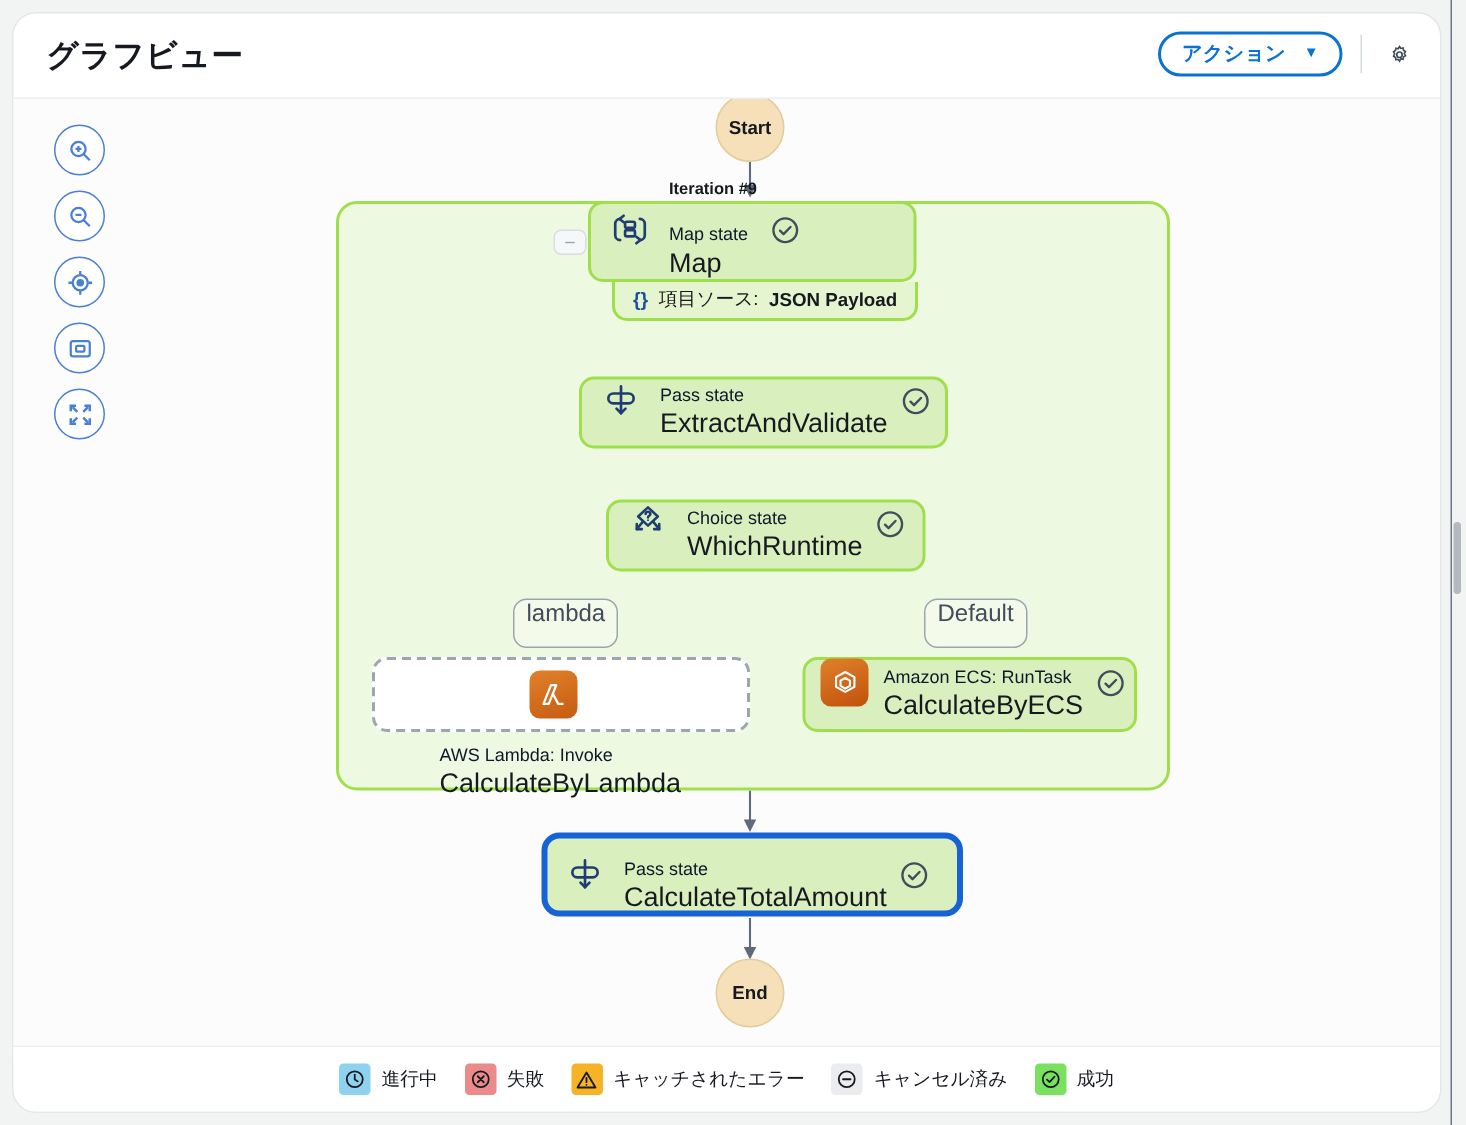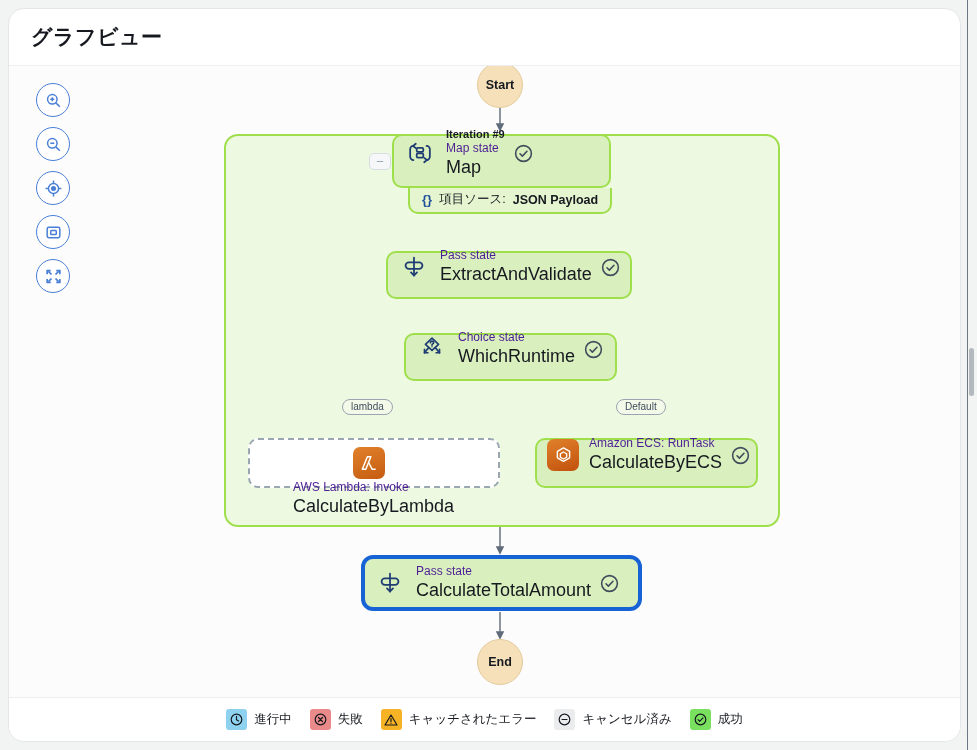--- a/index.html
+++ b/index.html
@@ -154,21 +154,21 @@
   }
   .svc-lambda { background: linear-gradient(160deg,#e0812b,#c65c11); }
   .svc-ecs    { background: linear-gradient(160deg,#e0812b,#c1510c); }
 
   .state-text { display: flex; flex-direction: column; justify-content: center; }
   .state-kicker {
     font-size: 11px; font-weight: bold; color: #16191f;
     line-height: 1.25;
   }
   .state-sub {
-    font-size: 12px; color: #4c1d95; line-height: 1.3;
+    font-size: 12px; color: #0f172a; line-height: 1.3; margin-top: 16px;
   }
   .state-name {
     font-size: 18px; color: #16191f; line-height: 1.2;
   }
   .status-check {
     margin-left: 8px; flex: 0 0 auto;
     display: flex; align-items: center;
   }
 
   .map-badge {
@@ -195,22 +195,22 @@
     color: #9aa5b1;
     font-size: 13px; line-height: 1;
     cursor: pointer;
   }
 
   .edge-label {
     position: absolute;
     background: #f4fae9;
     border: 1.4px solid #9aa5b1;
     border-radius: 9px;
-    padding: 1px 8px 2px 8px;
-    font-size: 10px;
+    padding: 1px 8px 12px 8px;
+    font-size: 16px;
     color: #414d5c;
     white-space: nowrap;
   }
 
   
   .legend {
     position: absolute;
     left: 0; bottom: 0;
     width: 951px; height: 44px;
     background: #ffffff;
@@ -251,20 +251,33 @@
 </style>
 </head>
 <body>
 
 <div class="page">
   <div class="card">
 
     <div class="card-header">
       <div class="page-title">グラフビュー</div>
 
+      <div class="header-right">
+        <button class="action-button">
+          <span>アクション</span>
+          <span class="caret">▼</span>
+        </button>
+        <div class="divider-v"></div>
+        <button class="gear-btn">
+          <svg width="19" height="19" viewBox="0 0 24 24" fill="none" stroke="currentColor" stroke-width="1.9">
+            <circle cx="12" cy="12" r="3.1"></circle>
+            <path d="M12 2.6l1.5 2.2 2.6-.5.5 2.6 2.2 1.5-1.3 2.3 1.3 2.3-2.2 1.5-.5 2.6-2.6-.5L12 19.4l-1.5-2.2-2.6.5-.5-2.6-2.2-1.5L6.5 11 5.2 8.7l2.2-1.5.5-2.6 2.6.5z"></path>
+          </svg>
+        </button>
+      </div>
     </div>
 
     <div class="canvas">
 
       <div class="zoom-toolbar">
         <div class="zoom-btn">
           <svg width="19" height="19" viewBox="0 0 24 24" fill="none" stroke="currentColor" stroke-width="1.9">
             <circle cx="10.5" cy="10.5" r="6"></circle>
               <path d="M15 15l5 5M8 10.5h5M10.5 8v5"></path>
           </svg>

